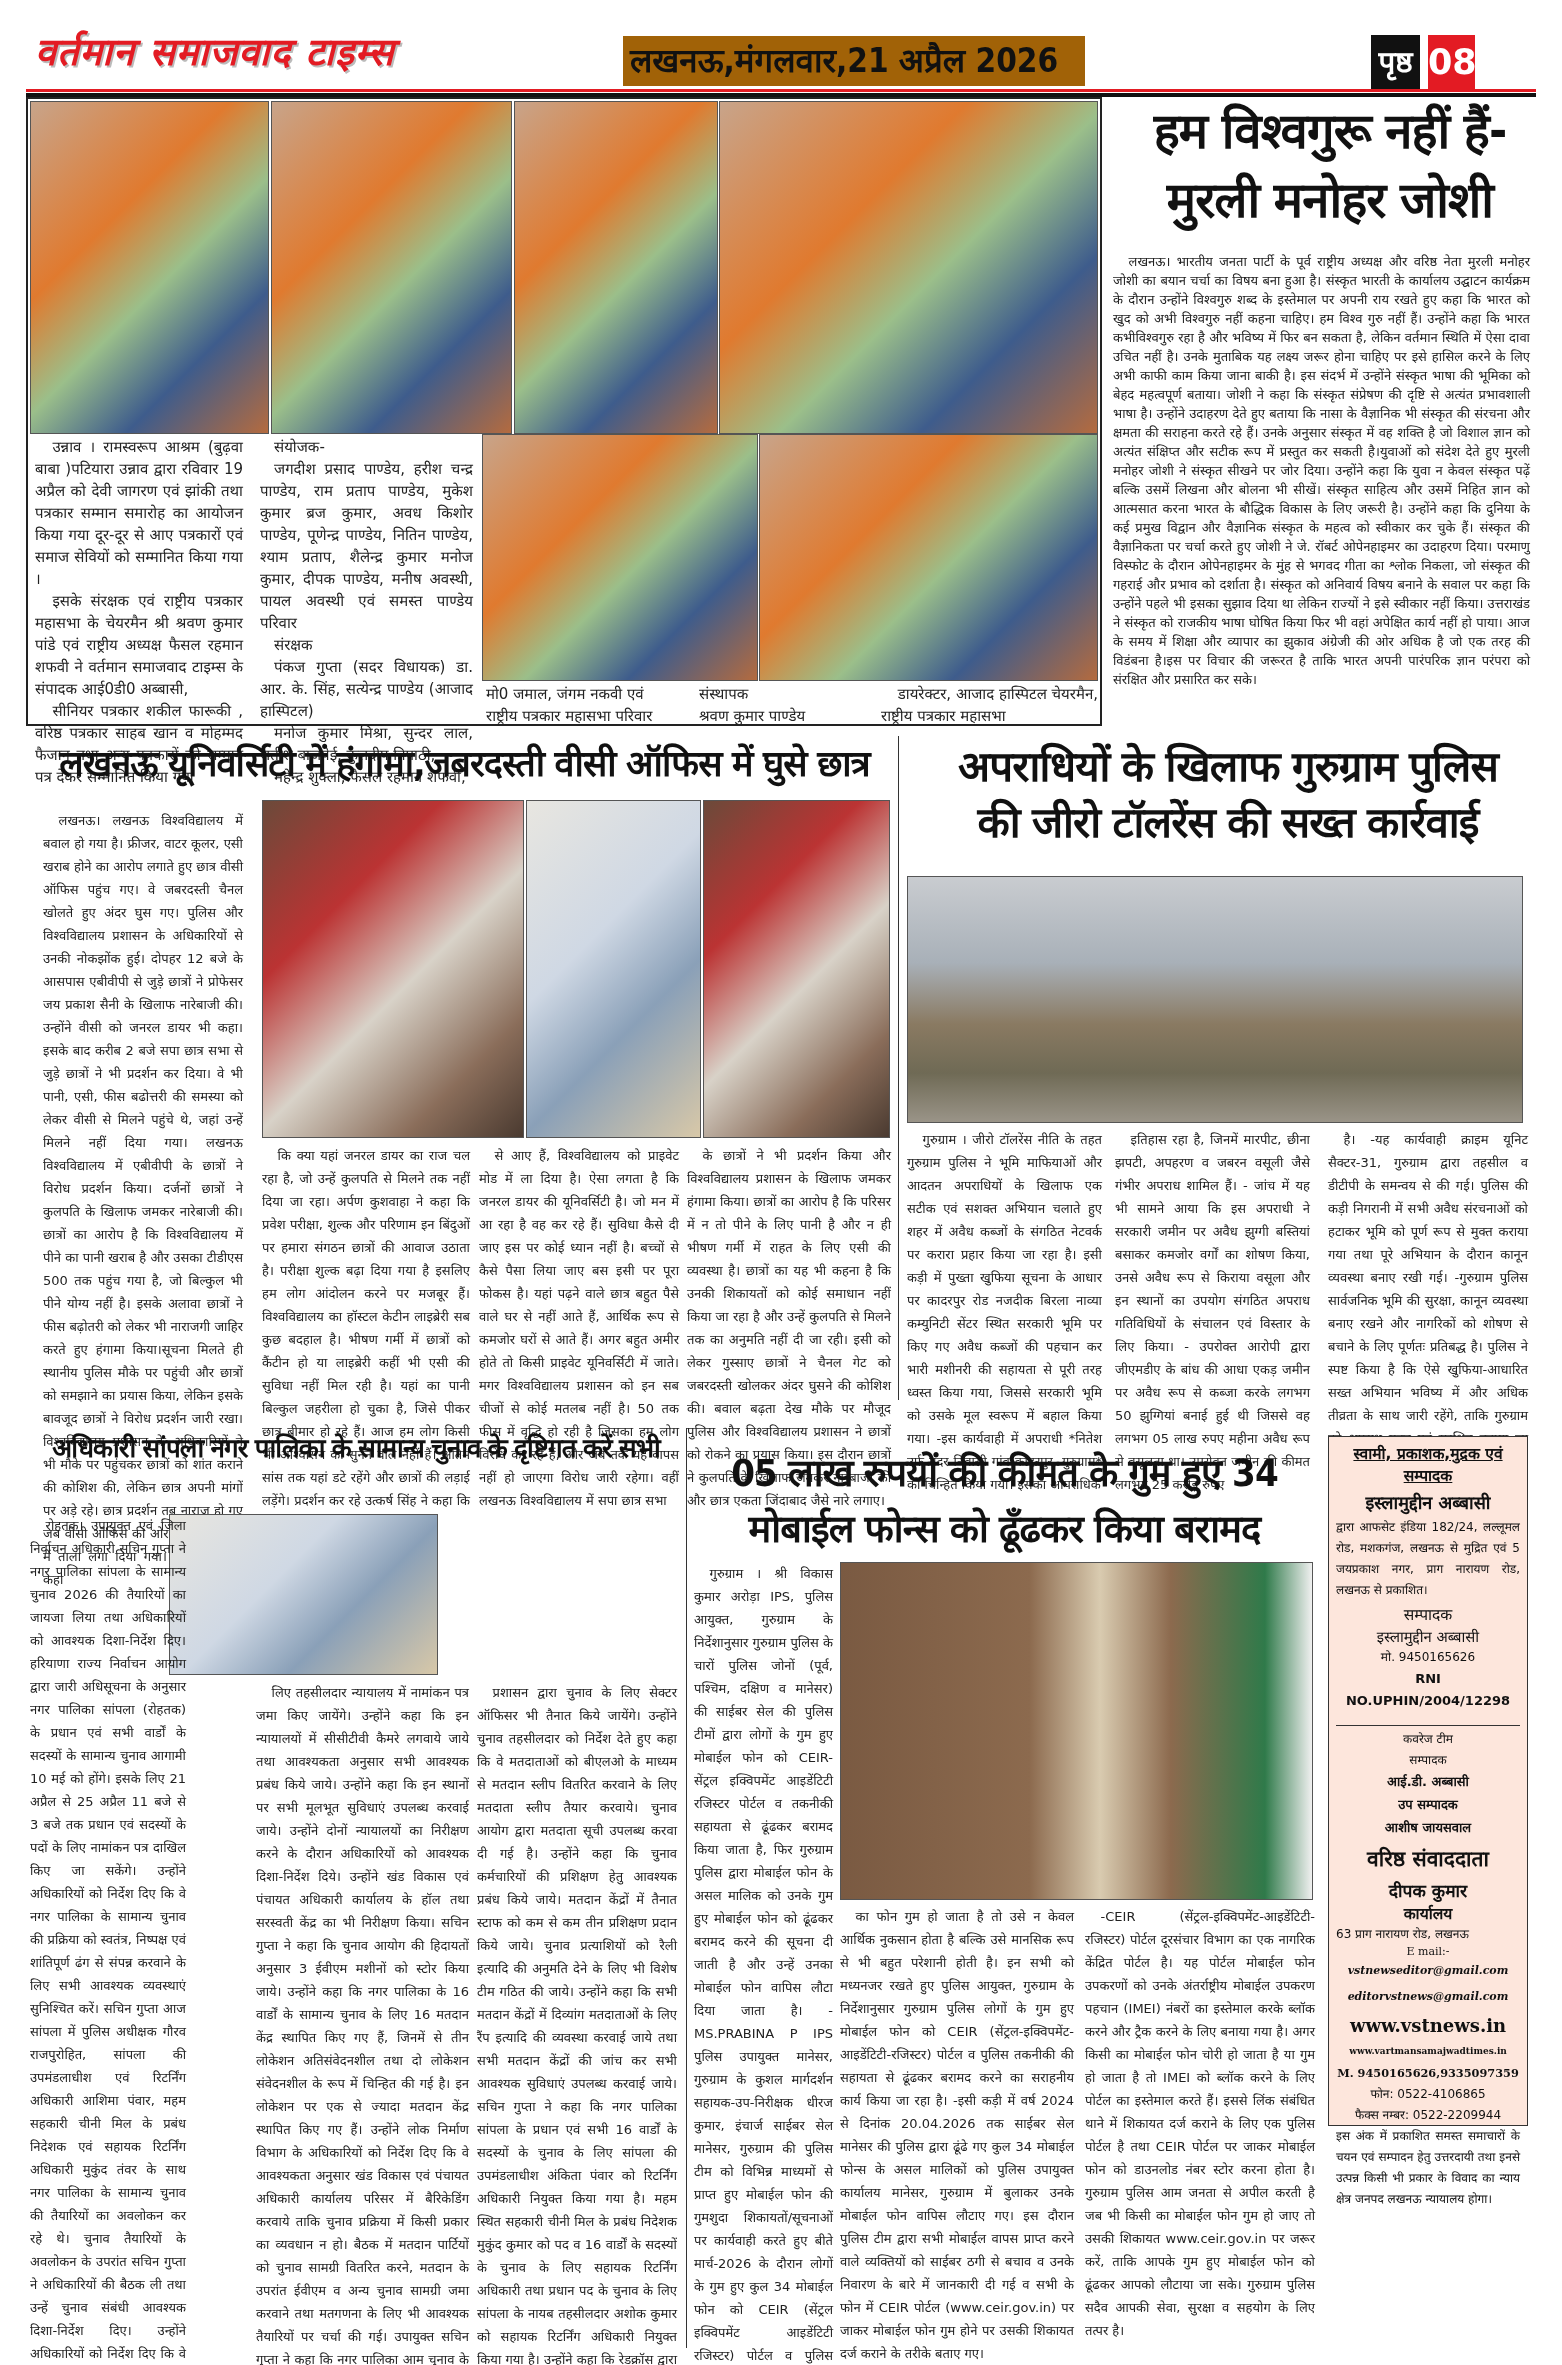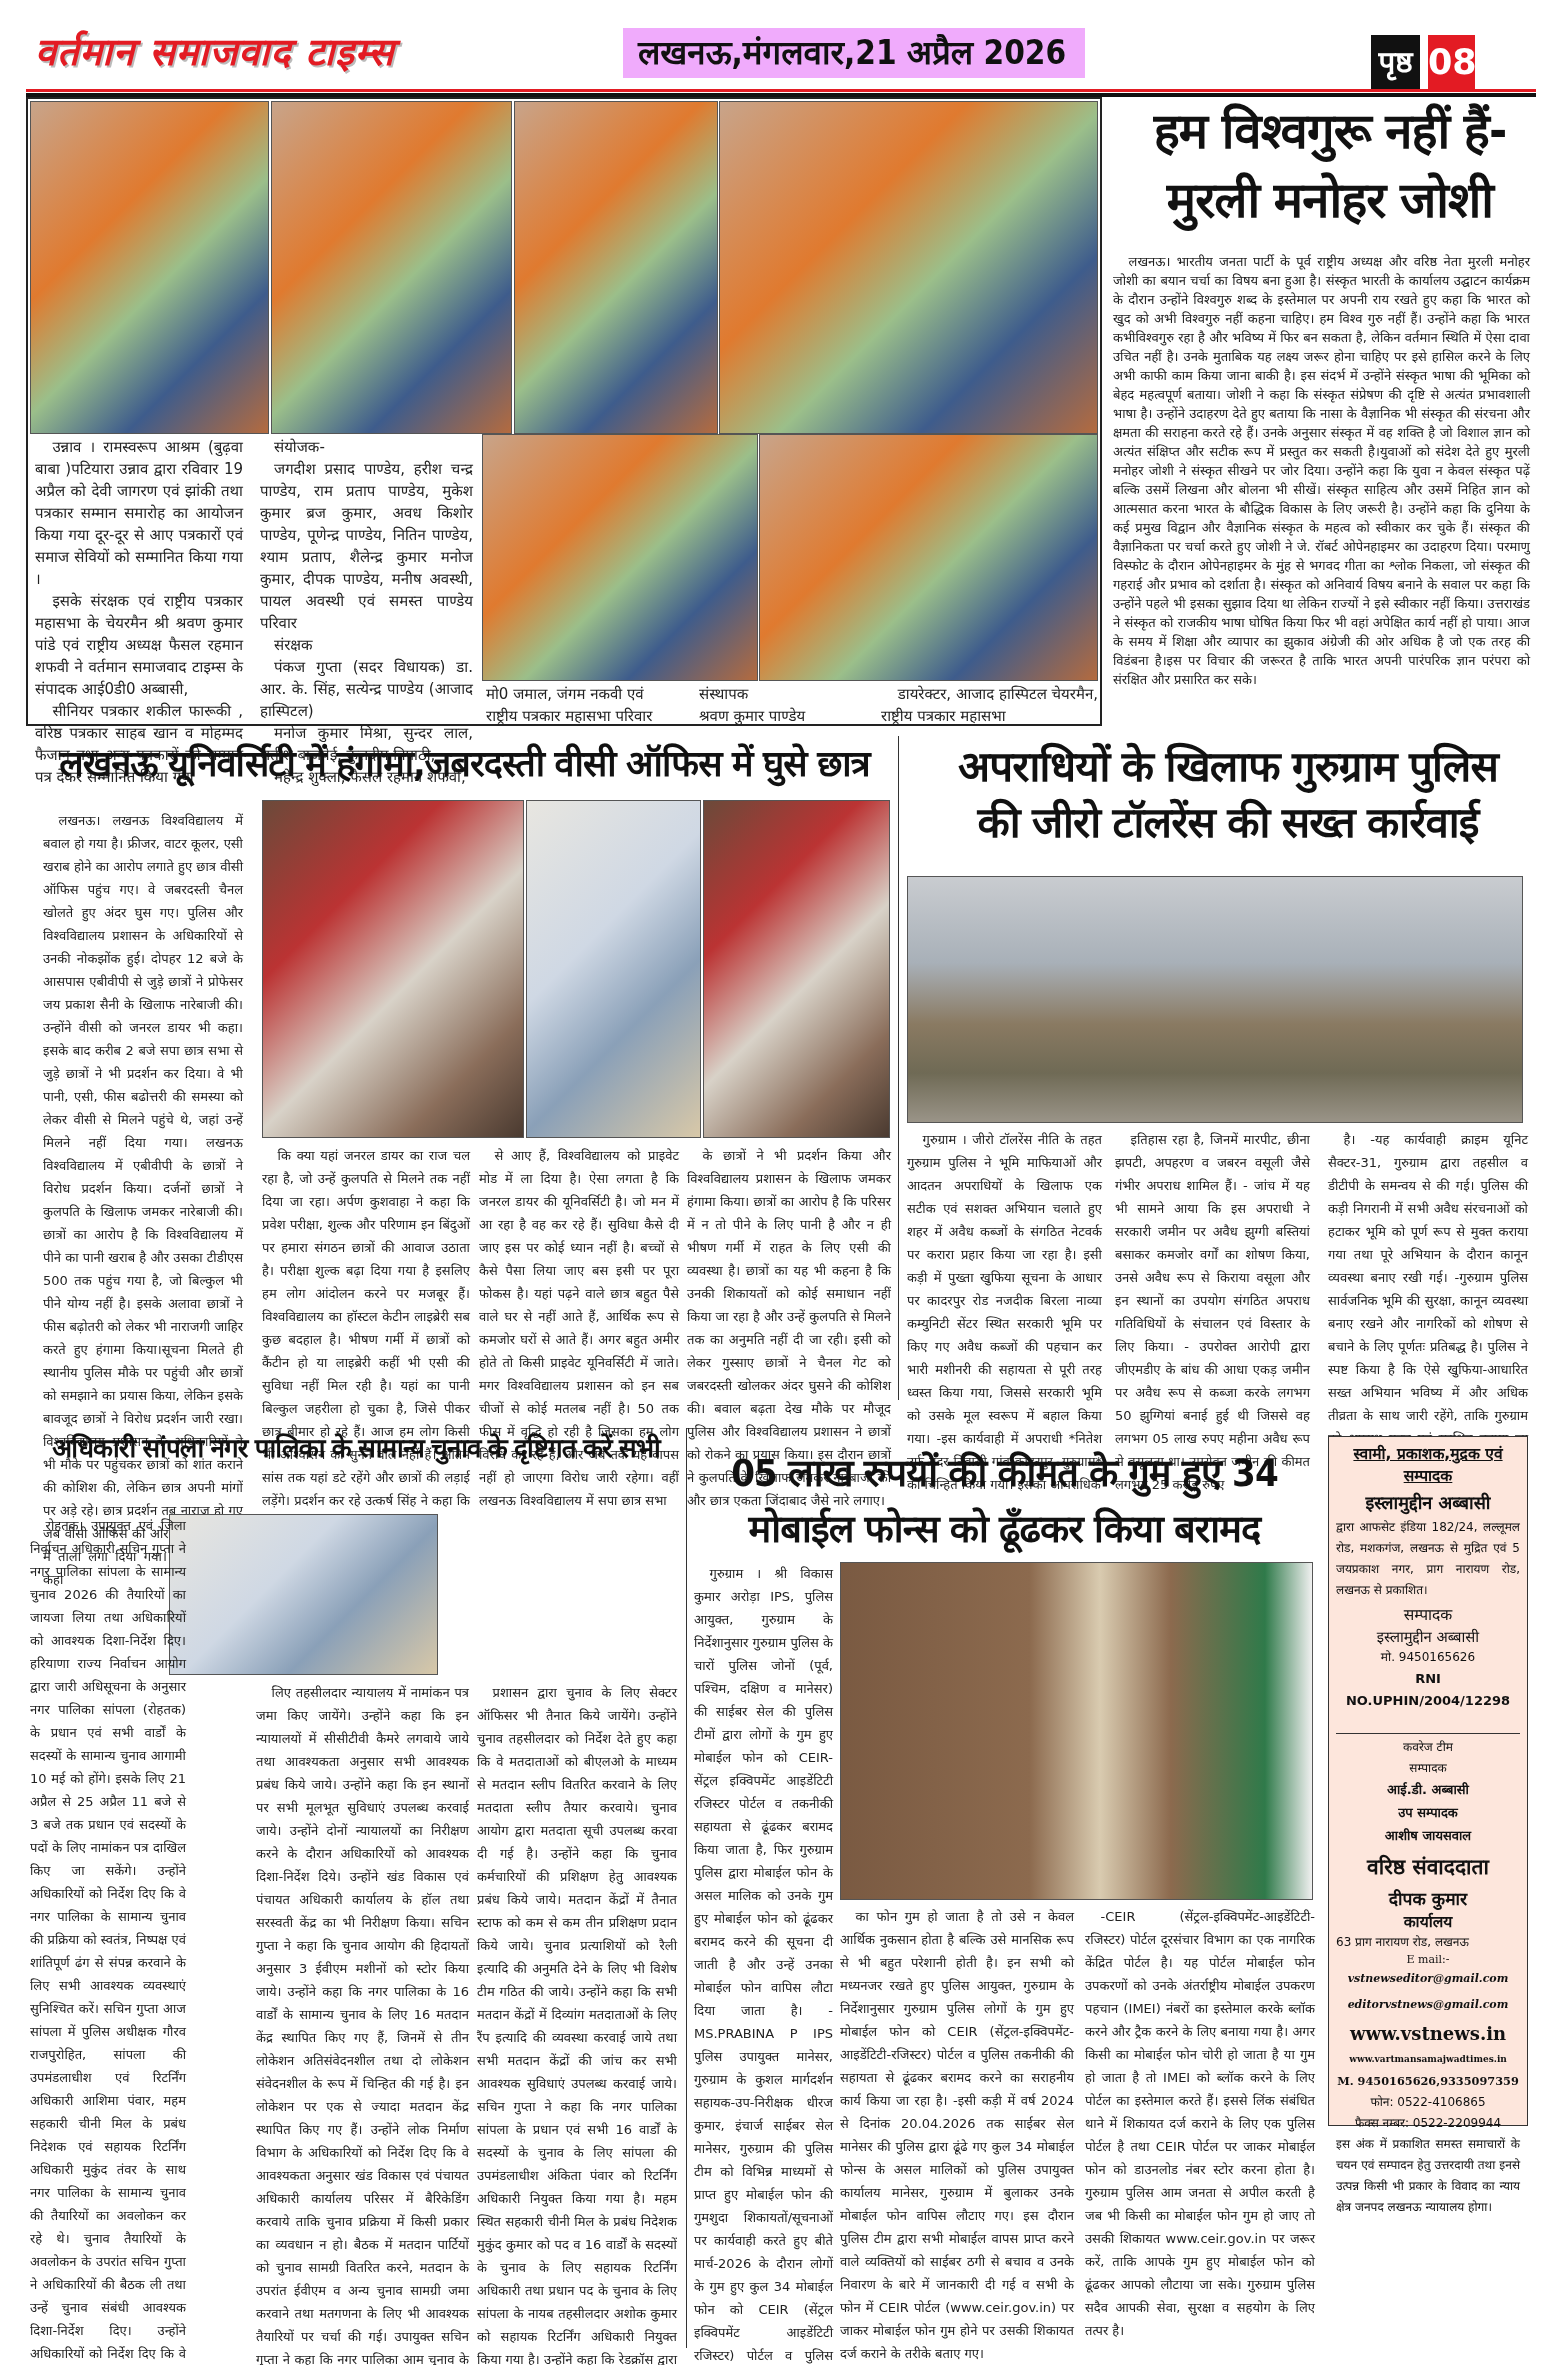--- a/index.html
+++ b/index.html
@@ -1,19 +1,19 @@
 <!DOCTYPE html>
 <html style="font-size:14px"><head>
 <meta charset="utf-8">
 <style>
 *{box-sizing:border-box;margin:0;padding:0}
 body{width:1562px;height:2366px;background:#fff;font-family:"DejaVu Serif",serif;color:#111;position:relative;overflow:hidden}
 .abs{position:absolute}
 .masthead-title{left:35px;top:24px;color:#e31b23;font-family:"DejaVu Sans",sans-serif;font-weight:bold;font-style:italic;font-size:38px;letter-spacing:0.9px;text-shadow:1.7px 1.7px 0 #bbb}
-.dateline{left:623px;top:28px;width:462px;height:50px;background:#f0abfc;font-family:"DejaVu Sans Condensed","DejaVu Sans",sans-serif;font-weight:bold;font-size:33px;line-height:50px;padding-left:15px;color:#111}
+.dateline{left:623px;top:36px;width:462px;height:50px;background:#a16207;font-family:"DejaVu Sans Condensed","DejaVu Sans",sans-serif;font-weight:bold;font-size:33px;line-height:50px;padding-left:7px;color:#111}
 .page-lbl{left:1371px;top:35px;width:49px;height:54px;background:#111;color:#fff;font-family:"DejaVu Sans",sans-serif;font-weight:bold;font-size:29.5px;text-align:center;line-height:54px}
 .page-num{left:1428px;top:35px;width:47px;height:54px;background:#e31b23;color:#fff;font-family:"DejaVu Sans",sans-serif;font-weight:bold;font-size:35px;text-align:center;line-height:54px}
 .rule-red{left:26px;top:89px;width:1510px;height:2.6px;background:#e31b23}
 .rule-black{left:26px;top:93px;width:1510px;height:4.3px;background:#111}
 .photo{background:linear-gradient(135deg,#c8a48a 0%,#e07a2f 35%,#9bbf8a 55%,#3e5c8c 75%,#b46b3f 100%);border:0.9px solid #555}
 .photo.dark{background:linear-gradient(135deg,#6b4a3a 0%,#b33 30%,#d8d2c8 55%,#8a6d5a 80%,#4a3a30 100%)}
 .photo.site{background:linear-gradient(180deg,#c9ccd0 0%,#a8b0b8 35%,#8a7a62 60%,#6f6a55 80%,#9a9488 100%)}
 .photo.room{background:linear-gradient(135deg,#e8e6e0 0%,#cfd8e4 40%,#8aa0b8 65%,#d8c8a8 100%)}
 .photo.office{background:linear-gradient(90deg,#7a5a42 0%,#8c6a4e 40%,#d9cbb0 55%,#8c6a4e 70%,#2f7a4a 90%,#f0f0f0 100%)}
 .box{border:2.6px solid #222}
@@ -118,21 +118,21 @@
 <div class="abs txt-sm" style="left:1085px;top:1905px;width:230px;text-indent:15.6px">-CEIR (सेंट्रल-इक्विपमेंट-आइडेंटिटी-रजिस्टर) पोर्टल दूरसंचार विभाग का एक नागरिक केंद्रित पोर्टल है। यह पोर्टल मोबाईल फोन उपकरणों को उनके अंतर्राष्ट्रीय मोबाईल उपकरण पहचान (IMEI) नंबरों का इस्तेमाल करके ब्लॉक करने और ट्रैक करने के लिए बनाया गया है। अगर किसी का मोबाईल फोन चोरी हो जाता है या गुम हो जाता है तो IMEI को ब्लॉक करने के लिए पोर्टल का इस्तेमाल करते हैं। इससे लिंक संबंधित थाने में शिकायत दर्ज कराने के लिए एक पुलिस पोर्टल है तथा CEIR पोर्टल पर जाकर मोबाईल फोन को डाउनलोड नंबर स्टोर करना होता है। गुरुग्राम पुलिस आम जनता से अपील करती है जब भी किसी का मोबाईल फोन गुम हो जाए तो उसकी शिकायत www.ceir.gov.in पर जरूर करें, ताकि आपके गुम हुए मोबाईल फोन को ढूंढकर आपको लौटाया जा सके। गुरुग्राम पुलिस सदैव आपकी सेवा, सुरक्षा व सहयोग के लिए तत्पर है।</div>
 
 <div class="abs imprint">
   <div class="u">स्वामी, प्रकाशक,मुद्रक एवं सम्पादक</div>
   <div class="n">इस्लामुद्दीन अब्बासी</div>
   <div class="p">द्वारा आफसेट इंडिया 182/24, लल्लूमल रोड, मशकगंज, लखनऊ से मुद्रित एवं 5 जयप्रकाश नगर, प्राग नारायण रोड, लखनऊ से प्रकाशित।</div>
   <div class="c" style="font-size:15.6px;margin-top:3.5px">सम्पादक</div>
   <div class="c" style="font-size:14.8px">इस्लामुद्दीन अब्बासी</div>
   <div class="c">मो. 9450165626</div>
   <div class="b">RNI</div>
-  <div class="b" style="border-bottom:0.9px solid #333;padding-bottom:20px">NO.UPHIN/2004/12298</div>
+  <div class="b" style="border-bottom:0.9px solid #333;padding-bottom:12px">NO.UPHIN/2004/12298</div>
   <div class="c" style="margin-top:3.5px">कवरेज टीम</div>
   <div class="c">सम्पादक</div>
   <div class="b">आई.डी. अब्बासी</div>
   <div class="b">उप सम्पादक</div>
   <div class="b">आशीष जायसवाल</div>
   <div style="font-weight:bold;font-size:21px;margin:5.2px 0">वरिष्ठ संवाददाता</div>
   <div style="font-weight:bold;font-size:17.4px">दीपक कुमार</div>
   <div style="font-weight:bold;font-size:15.6px">कार्यालय</div>
   <div class="c" style="text-align:left">63 प्राग नारायण रोड, लखनऊ</div>
   <div style="text-align:center;font-family:'DejaVu Serif',serif;font-weight:normal;font-size:11px">E mail:-</div>

